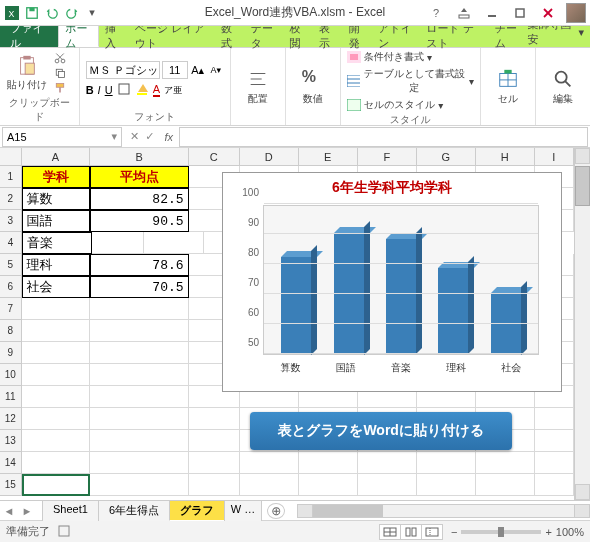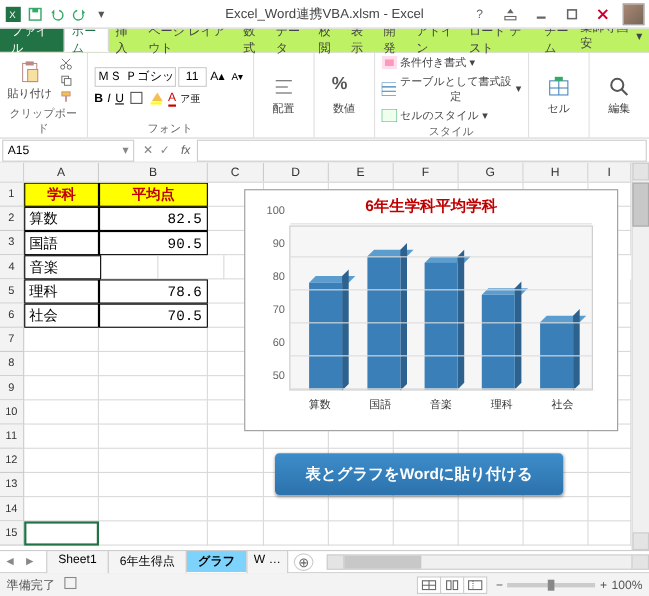--- a/index.html
+++ b/index.html
@@ -81,21 +81,21 @@
 
   .vscroll { width:16px; background:#f0f0f0; border-left:1px solid #ccc; display:flex; flex-direction:column; }
   .vscroll .btn { height:16px; background:#e4e4e4; border:1px solid #ccc; }
   .vscroll .thumb { flex:0 0 40px; background:#c8c8c8; border:1px solid #aaa; margin-top:2px;}
   .vscroll .track { flex:1; }
 
   
   .tabstrip { height:20px; border-top:1px solid #ccc; display:flex; align-items:center; background:#fff; }
   .navtri { width:18px; display:flex; align-items:center; justify-content:center; color:#888; }
   .stab { border:1px solid #ccc; border-bottom:none; padding:2px 10px; font-size:11px; background:#f4f4f4; margin-right:-1px; }
-  .stab.active { background:#7dd3fc; border-bottom:1px solid #fff; font-weight:bold; }
+  .stab.active { background:#fde047; border-bottom:1px solid #fff; font-weight:bold; }
   .stab.partial { padding:2px 6px; }
   .addsheet { width:18px; height:16px; border:1px solid #ccc; border-radius:50%; margin:0 6px; display:flex; align-items:center; justify-content:center; color:#666; font-size:12px;}
   .hscroll { flex:1; display:flex; align-items:center; margin-left:6px; }
   .hscroll .btn { width:16px; height:14px; background:#e4e4e4; border:1px solid #ccc; }
   .hscroll .track { flex:1; height:14px; background:#f0f0f0; border:1px solid #ccc; margin:0 -1px; position:relative;}
   .hscroll .thumb { position:absolute; left:0; top:0; bottom:0; width:70px; background:#c8c8c8; }
 
   
   .statusbar { height:22px; background:#f3f3f3; border-top:1px solid #d4d4d4; display:flex; align-items:center; font-size:11px; color:#555; padding:0 6px; }
   .statusbar .spacer { flex:1; }

